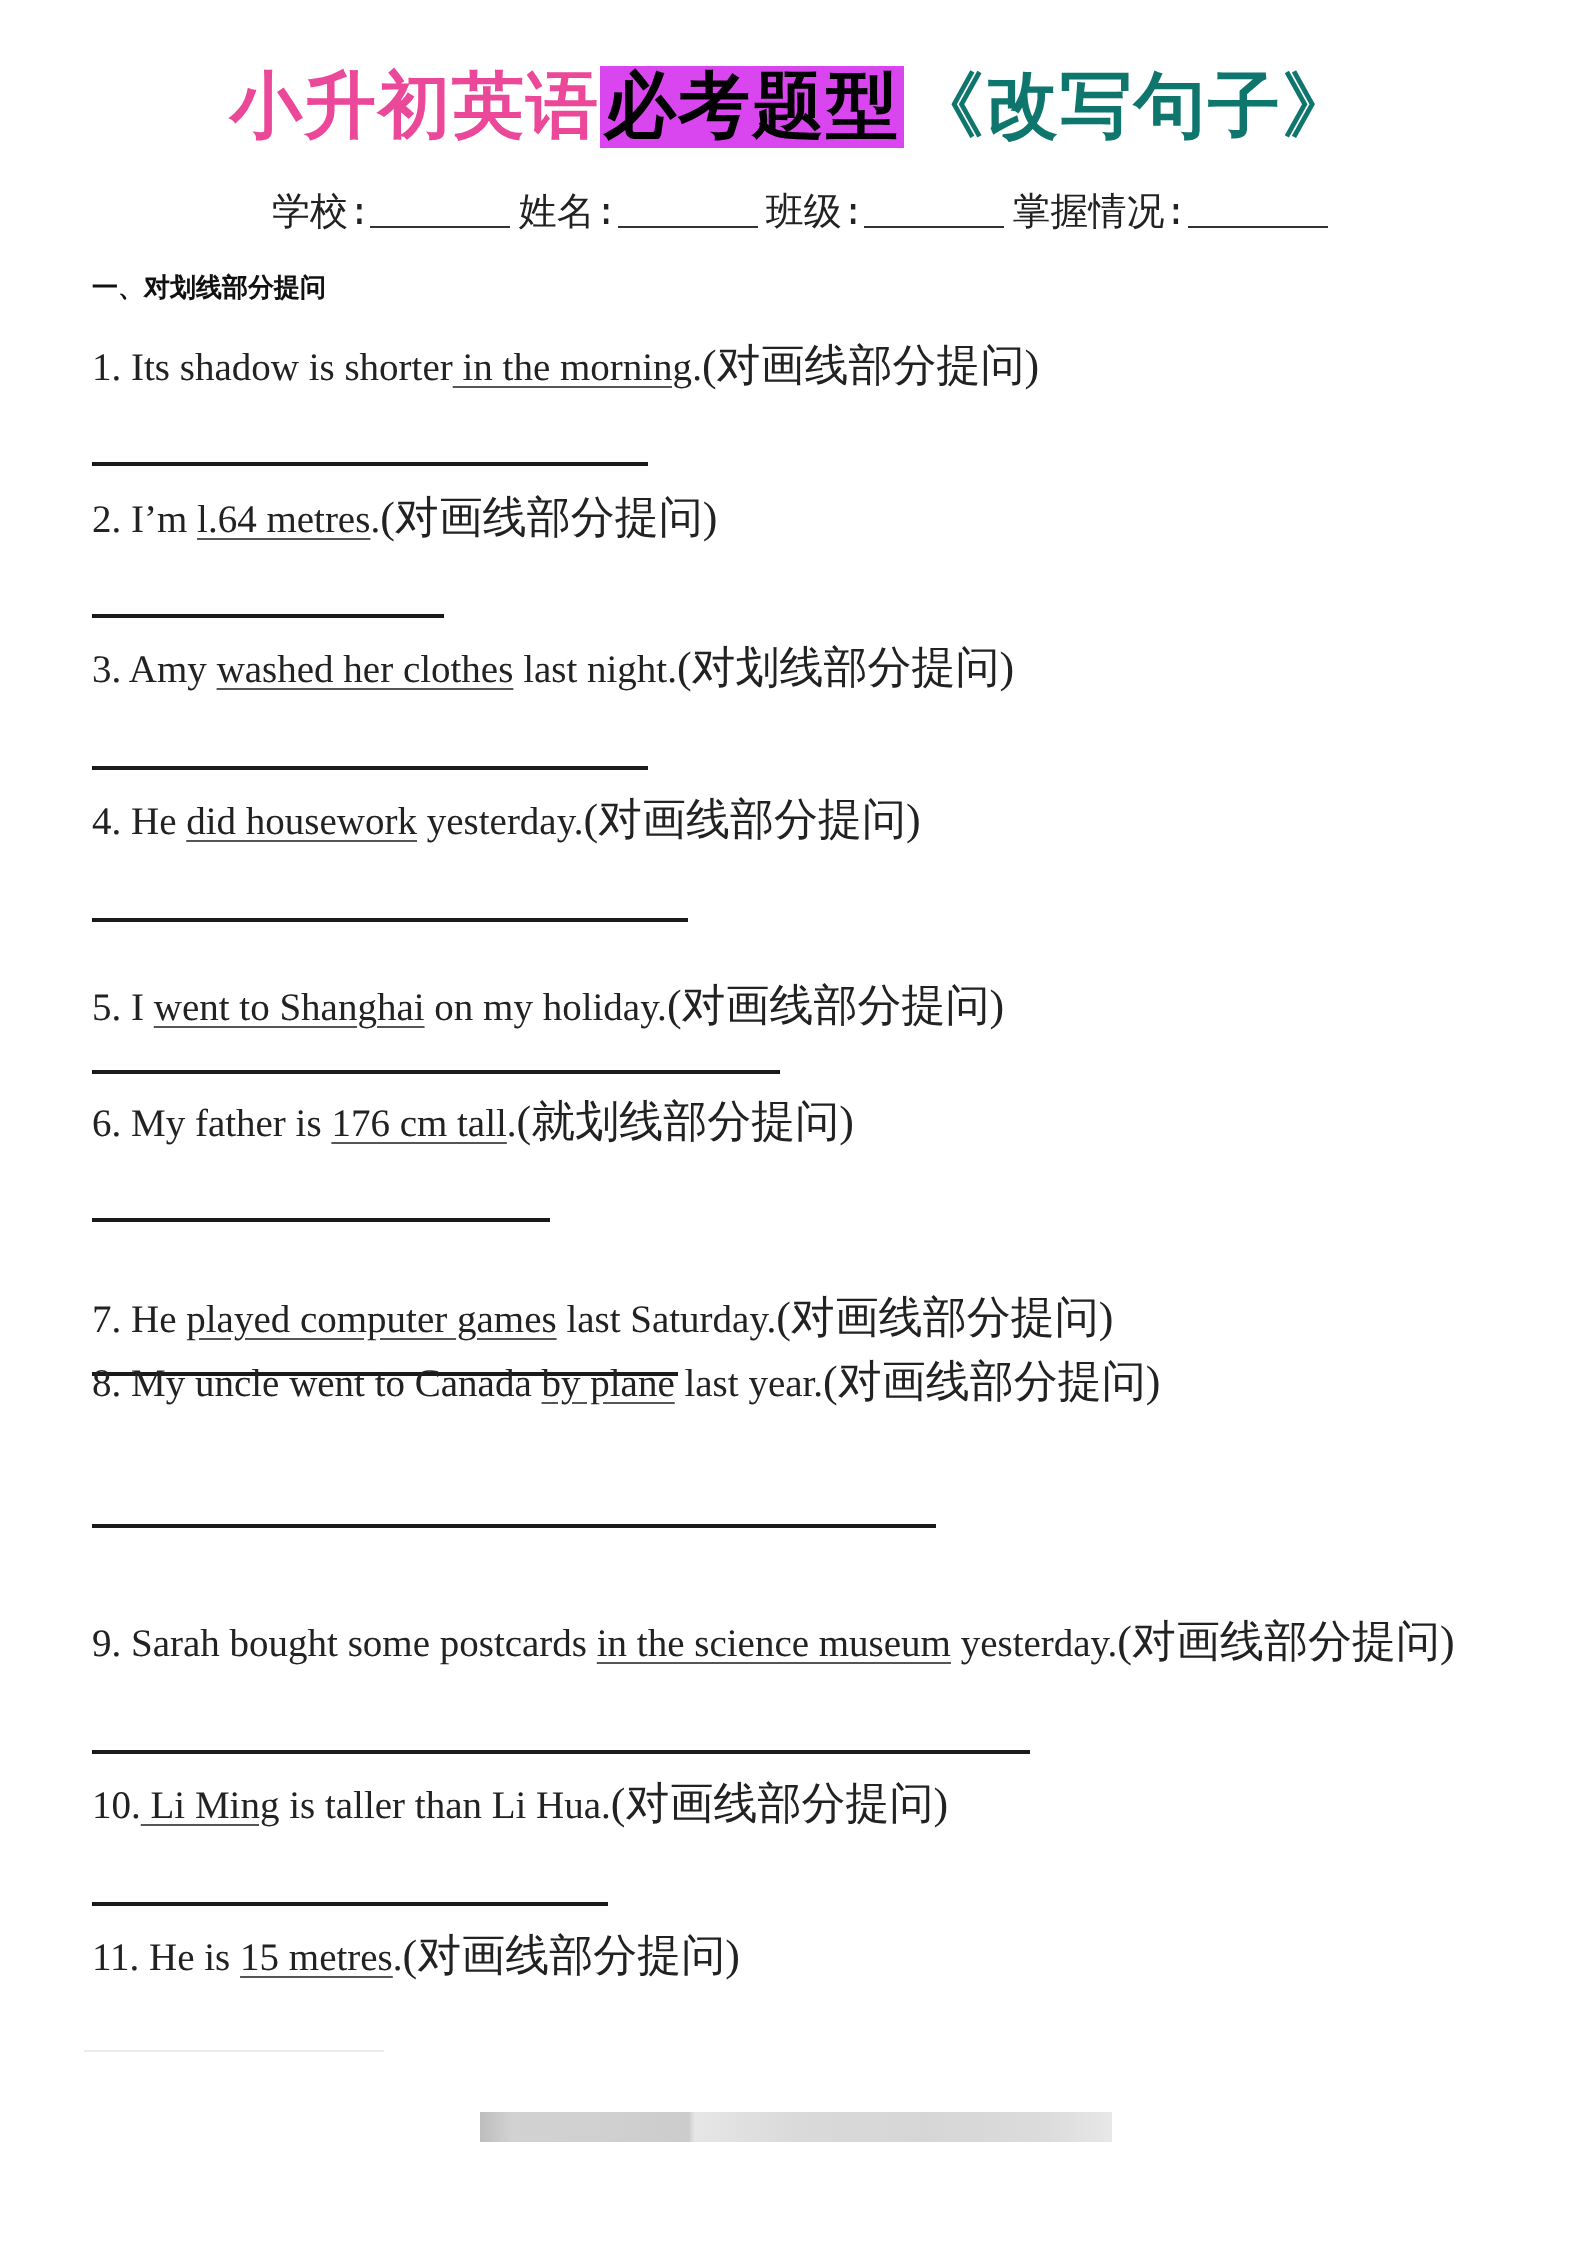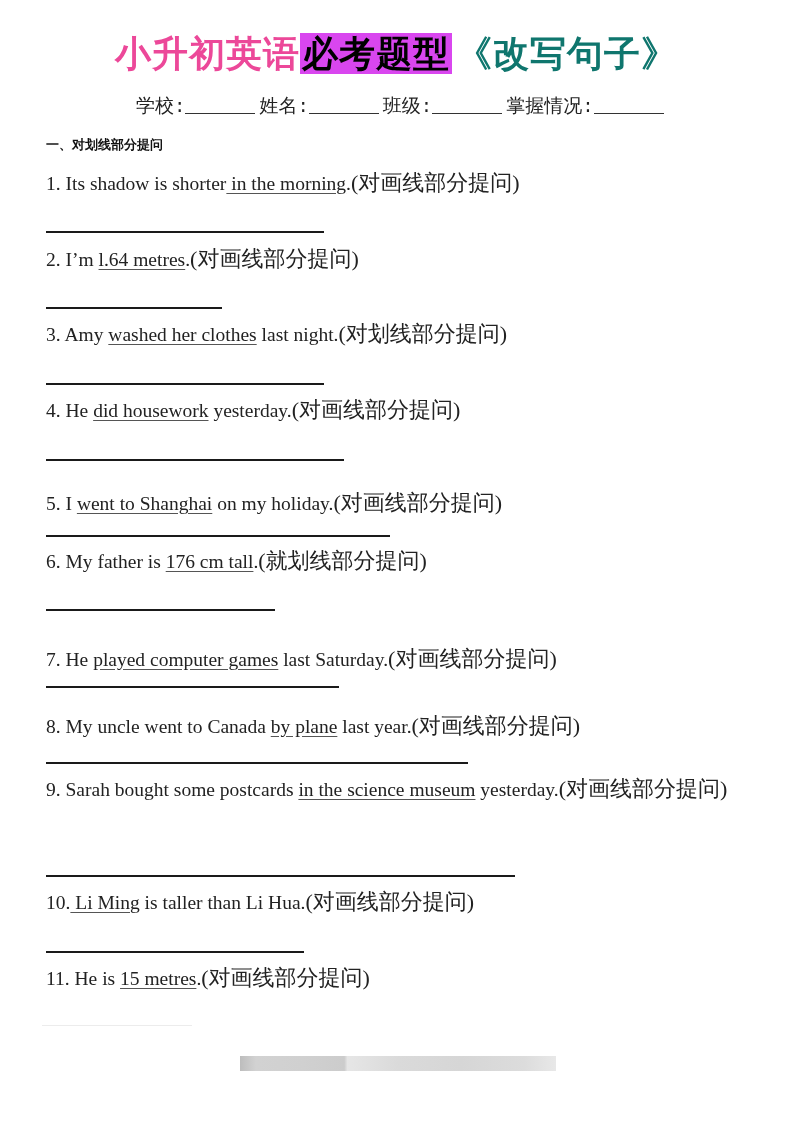--- a/index.html
+++ b/index.html
@@ -77,20 +77,21 @@
     text-underline-offset: 3px;
   }
   .question .cn {
     font-family: Liberation Serif, serif;
     font-size: 22px;
   }
   .question.wrap {
     white-space: normal;
     width: 720px;
     line-height: 36px;
+    margin-top: 32px;
   }
 
   .answer-line {
     position: absolute;
     left: 46px;
     height: 0;
     border-top: 2.5px solid #1a1a1a;
   }
 
   .footer-blur {
@@ -159,21 +160,21 @@
 <div class="question" style="top:547px;">
   <span>6.</span><span> My father is </span><span class="ul">176 cm tall</span><span>.</span><span class="cn">(就划线部分提问)</span>
 </div>
 <div class="answer-line" style="top:609px; width:229px;"></div>
 
 <div class="question" style="top:623px;margin-top:22px;">
   <span>7.</span><span> He </span><span class="ul">played computer games</span><span> last Saturday.</span><span class="cn">(对画线部分提问)</span>
 </div>
 <div class="answer-line" style="top:686px; width:293px;"></div>
 
-<div class="question" style="top:712px;text-align:right;">
+<div class="question" style="top:677px;text-align:right;">
   <span>8.</span><span> My uncle went to Canada </span><span class="ul">by plane</span><span> last year.</span><span class="cn">(对画线部分提问)</span>
 </div>
 <div class="answer-line" style="top:762px; width:422px;"></div>
 
 <div class="question wrap" style="top:771px;">
   <span>9.</span><span> Sarah bought some postcards </span><span class="ul">in the science museum</span><span> yesterday.</span><span class="cn">(对画线部分提问)</span>
 </div>
 <div class="answer-line" style="top:875px; width:469px;"></div>
 
 <div class="question" style="top:888px;">

